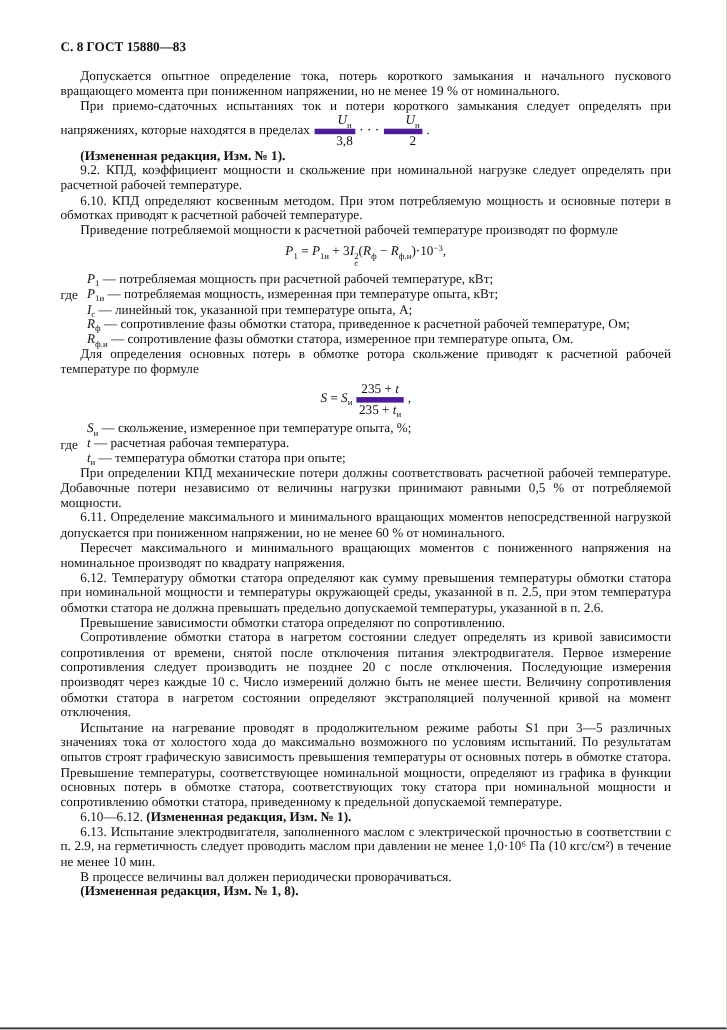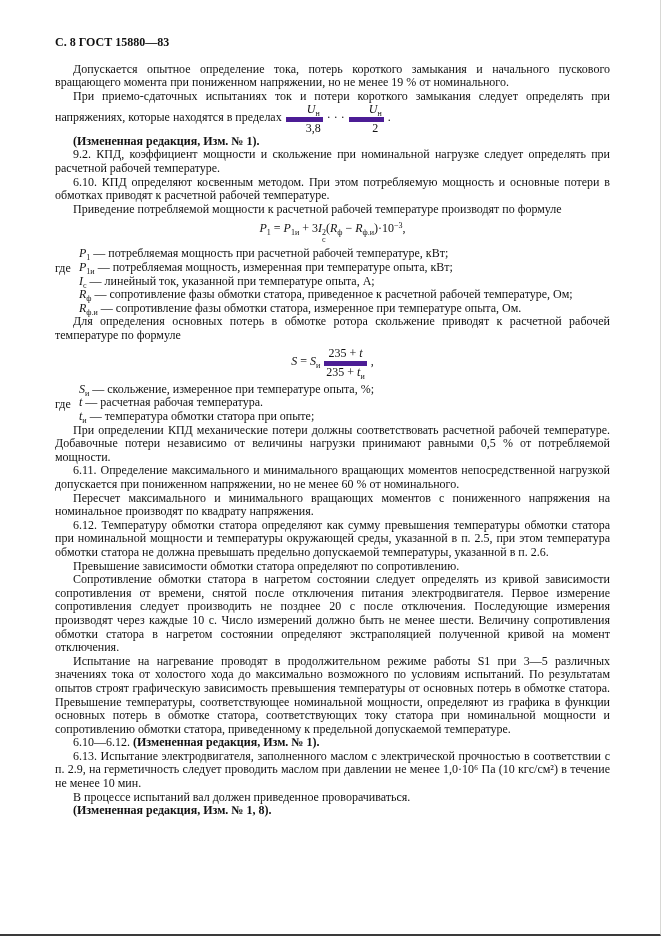--- a/index.html
+++ b/index.html
@@ -134,18 +134,18 @@
     <p class="para">Превышение зависимости обмотки статора определяют по сопротивлению.</p>
 
     <p class="para">Сопротивление обмотки статора в нагретом состоянии следует определять из кривой зависимости сопротивления от времени, снятой после отключения питания электродвигателя. Первое измерение сопротивления следует производить не позднее 20 с после отключения. Последующие измерения производят через каждые 10 с. Число измерений должно быть не менее шести. Величину сопротивления обмотки статора в нагретом состоянии определяют экстраполяцией полученной кривой на момент отключения.</p>
 
     <p class="para">Испытание на нагревание проводят в продолжительном режиме работы S1 при 3—5 различных значениях тока от холостого хода до максимально возможного по условиям испытаний. По результатам опытов строят графическую зависимость превышения температуры от основных потерь в обмотке статора. Превышение температуры, соответствующее номинальной мощности, определяют из графика в функции основных потерь в обмотке статора, соответствующих току статора при номинальной мощности и сопротивлению обмотки статора, приведенному к предельной допускаемой температуре.</p>
 
     <p class="para"><span>6.10—6.12. </span><b>(Измененная редакция, Изм. № 1).</b></p>
 
     <p class="para">6.13. Испытание электродвигателя, заполненного маслом с электрической прочностью в соответствии с п. 2.9, на герметичность следует проводить маслом при давлении не менее 1,0·10⁶ Па (10 кгс/см²) в течение не менее 10 мин.</p>
 
-    <p class="para">В процессе испытаний вал должен приведенное проворачиваться.</p>
+    <p class="para">В процессе величины вал должен периодически проворачиваться.</p>
 
     <p class="para bold">(Измененная редакция, Изм. № 1, 8).</p>
 
   </div>
 </div>
 
 </body></html>

